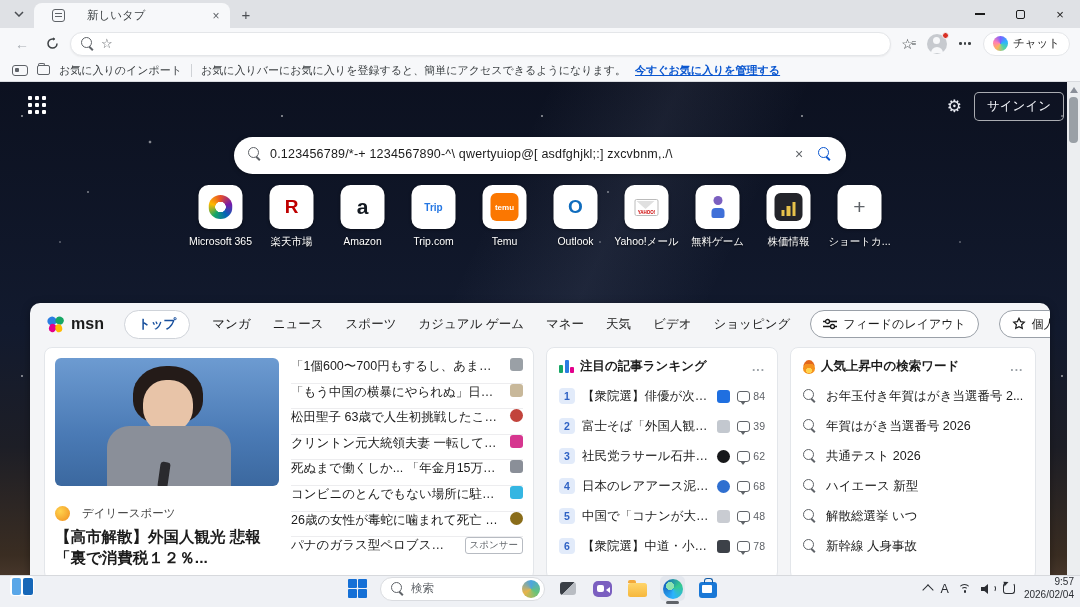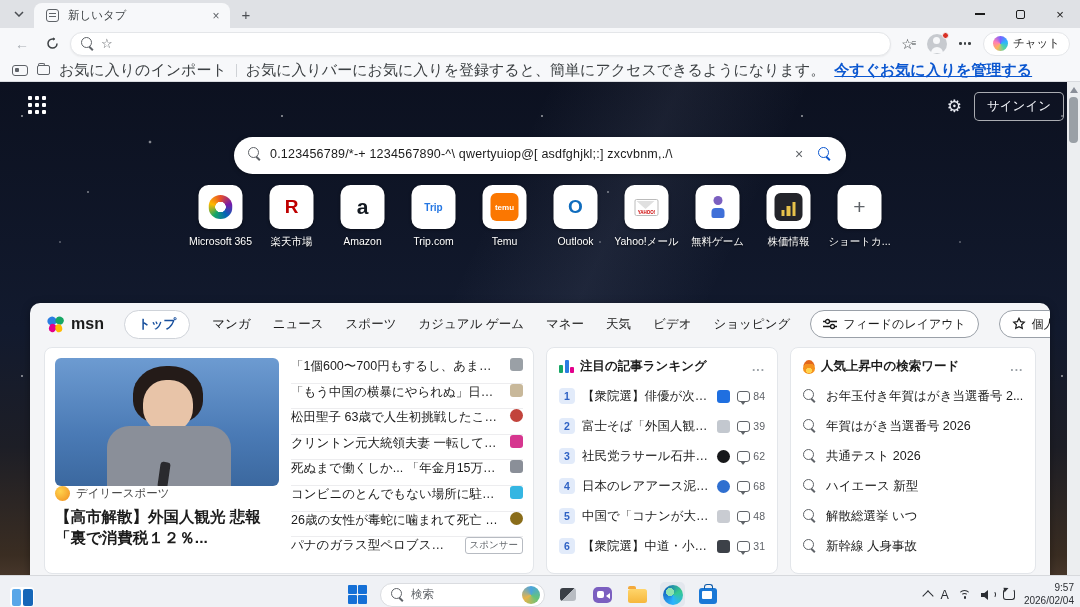--- a/index.html
+++ b/index.html
@@ -2,21 +2,21 @@
 <html><head>
 <meta charset="utf-8">
 <style>
 *{box-sizing:border-box;margin:0;padding:0}
 html,body{width:1080px;height:607px;overflow:hidden;font-family:"Liberation Sans","DejaVu Sans",sans-serif;background:#e8eaed}
 .ellip{white-space:nowrap;overflow:hidden;text-overflow:ellipsis}
 
 
 .chrome{height:28px;background:#dfe1e5;display:flex;align-items:flex-end;position:relative}
 .tabmgr{width:26px;height:22px;margin:0 2px 3px 6px;border-radius:6px;display:flex;align-items:center;justify-content:center;color:#4a4d52}
-.tab{width:196px;height:25px;background:#f7f8fa;border-radius:8px 8px 0 0;display:flex;align-items:center;gap:9px;padding:0 6px 0 12px;font-size:11.5px;color:#3c4043}
+.tab{width:196px;height:25px;background:#f7f8fa;border-radius:8px 8px 0 0;display:flex;align-items:center;gap:22px;padding:0 6px 0 18px;font-size:11.5px;color:#3c4043}
 .tab .title{flex:1}
 .tabfav{width:13px;height:13px;border:1.4px solid #5f6368;border-radius:3px;position:relative;flex:none}
 .tabfav:before{content:"";position:absolute;left:1.5px;top:2.5px;width:7px;height:1.4px;background:#5f6368;box-shadow:0 3px 0 #5f6368}
 .tabx{width:16px;height:16px;border-radius:4px;display:flex;align-items:center;justify-content:center;font-size:12px;color:#5f6368}
 .newtab{width:24px;height:22px;margin:0 0 3px 4px;display:flex;align-items:center;justify-content:center;font-size:15px;color:#4a4d52}
 .wincontrols{position:absolute;right:0;top:0;height:28px;display:flex}
 .wbtn{width:40px;height:28px;display:flex;align-items:center;justify-content:center;color:#1b1b1b}
 .ic-min{width:10px;height:1.4px;background:#1b1b1b}
 .ic-max{width:9px;height:9px;border:1.2px solid #1b1b1b;border-radius:2px}
 .ic-close{font-size:13px}
@@ -29,21 +29,21 @@
 .addr .star{font-size:13px;color:#5f6368}
 .avatar{width:20px;height:20px;border-radius:50%;background:#c7cacf;position:relative;display:flex;align-items:flex-end;justify-content:center;overflow:visible}
 .avatar .head{width:7px;height:7px;border-radius:50%;background:#f7f8fa;position:absolute;top:3.5px}
 .avatar .body{width:12px;height:6px;border-radius:6px 6px 0 0;background:#f7f8fa;margin-bottom:1px}
 .avatar .dot{position:absolute;right:-2px;top:-2px;width:7px;height:7px;border-radius:50%;background:#d93025;border:1.4px solid #f7f8fa}
 .chatbtn{height:24px;border-radius:12px;background:#fff;border:1px solid #e4e6e9;display:flex;align-items:center;gap:5px;padding:0 9px;font-size:11.5px;color:#1b1b1b}
 .copilot{width:15px;height:15px;border-radius:50%;background:conic-gradient(#7b61ff,#2bb3ff,#54d6a0,#ffb45e,#ff7eb9,#7b61ff)}
 .dots3{display:flex;gap:2px}
 .dots3 i{width:2.6px;height:2.6px;border-radius:50%;background:#3c4043}
 
-.favbar{height:23px;background:#f7f8fa;border-bottom:1px solid #d9dbdf;display:flex;align-items:center;gap:9px;padding:0 12px;font-size:15px;color:#3c4043}
+.favbar{height:23px;background:#f7f8fa;border-bottom:1px solid #d9dbdf;display:flex;align-items:center;gap:9px;padding:0 12px;font-size:11px;color:#3c4043}
 .sideic{width:16px;height:11px;border:1.3px solid #5f6368;border-radius:3px;position:relative}
 .sideic:before{content:"";position:absolute;left:2px;top:2px;width:4px;height:4.5px;background:#5f6368;border-radius:1px}
 .foldic{width:13px;height:10px;border:1.3px solid #5f6368;border-radius:2px;position:relative}
 .foldic:before{content:"";position:absolute;top:-3px;left:0;width:5px;height:2px;border:1.3px solid #5f6368;border-bottom:none;border-radius:2px 2px 0 0}
 .favsep{width:1px;height:13px;background:#cfd2d6}
 .favlink{color:#0b57d0;text-decoration:underline;font-weight:bold}
 
 
 .page{position:relative;height:493px;overflow:hidden;
 background:
@@ -98,21 +98,21 @@
 .cols{display:flex;gap:12px;padding:2px 14px 0}
 .card{background:#fff;border:1px solid #e3e6ea;border-radius:8px}
 
 .col1{width:490px;display:flex;gap:12px;padding:10px}
 .story{width:224px}
 .photo{width:224px;height:128px;border-radius:6px;position:relative;overflow:hidden;background:linear-gradient(180deg,#6d9bd1 0%,#4a7ab5 60%,#3b689f 100%)}
 .photo .hair{position:absolute;left:78px;top:8px;width:70px;height:58px;border-radius:48% 48% 40% 40%;background:#241b18}
 .photo .face{position:absolute;left:88px;top:22px;width:50px;height:52px;border-radius:46%;background:#e8c4a8}
 .photo .suit{position:absolute;left:52px;top:68px;width:124px;height:60px;border-radius:22px 22px 0 0;background:#8a8f99}
 .photo .mic{position:absolute;left:104px;top:104px;width:10px;height:26px;background:#2a2a2e;border-radius:3px;transform:rotate(8deg)}
-.srcrow{display:flex;align-items:center;gap:6px;margin:0 0 6px;font-size:11.5px;color:#444}
+.srcrow{display:flex;align-items:center;gap:12px;margin:20px 0 6px;font-size:11.5px;color:#444}
 .srclogo{width:15px;height:15px;border-radius:50%;background:radial-gradient(circle at 35% 35%,#ffd34d,#f08c1e)}
 .headline{font-size:15.5px;font-weight:bold;line-height:1.35;color:#1b1b1b}
 .hlist{flex:1;min-width:0;display:flex;flex-direction:column}
 .hrow{display:flex;align-items:flex-start;gap:8px;height:25.6px;border-bottom:1px solid #ededef;font-size:12.5px;color:#1b1b1b}
 .hrow:last-child{border-bottom:none}
 .hrow .txt{flex:1;min-width:0}
 .sq{width:13px;height:13px;border-radius:3px;flex:none}
 .badge{border:1px solid #b7bbc2;border-radius:3px;color:#5f6368;font-size:9.5px;padding:1px 4px;white-space:nowrap}
 
 .col2{width:232px;padding:10px 12px}
@@ -128,21 +128,21 @@
 .cmt{display:flex;align-items:center;gap:3px;color:#5f6368;font-size:10.5px;flex:none}
 .bubble{width:13px;height:11px;border:1.4px solid #5f6368;border-radius:3px;position:relative}
 .bubble:after{content:"";position:absolute;left:2px;bottom:-4px;border-left:3px solid transparent;border-right:3px solid transparent;border-top:4px solid #5f6368}
 .trow{display:flex;align-items:center;gap:9px;height:30px;font-size:12.5px;color:#1b1b1b}
 
 .scrollbar{position:absolute;right:0;top:82px;width:13px;height:493px;background:#eceef0;z-index:5;display:flex;flex-direction:column;align-items:center}
 .sb-up{width:0;height:0;border-left:4px solid transparent;border-right:4px solid transparent;border-bottom:6px solid #8a8f98;margin:5px 0 4px}
 .sb-thumb{width:9px;height:46px;border-radius:4px;background:#9aa0a6}
 
 
-.taskbar{height:32px;background:#eff1f5;border-top:1px solid #d7d9dd;position:relative;display:flex;align-items:flex-end}
+.taskbar{height:32px;background:#eff1f5;border-top:1px solid #d7d9dd;position:relative;display:flex;align-items:flex-start}
 .widgeticon{margin-left:10px;width:24px;height:20px;border-radius:4px;overflow:hidden;display:flex;gap:1.5px;background:#fff;padding:1.5px}
 .widgeticon i{flex:1;border-radius:2px}
 .tcenter{position:absolute;left:50%;transform:translateX(-52%);display:flex;align-items:center;gap:10px}
 .startic{width:20px;height:20px;display:grid;grid-template-columns:9px 9px;grid-template-rows:9px 9px;gap:1.6px}
 .startic i{background:#1570d6;border-radius:1px}
 .tsearch{width:165px;height:24px;background:#fff;border:1px solid #dadce0;border-radius:13px;display:flex;align-items:center;gap:6px;padding:0 4px 0 10px;font-size:11.5px;color:#5f6368}
 .tsearch .lbl{flex:1}
 .tglobe{width:18px;height:18px;border-radius:50%;background:conic-gradient(#4aa4e0,#65c37a,#e8b44a,#4aa4e0)}
 .tico{width:25px;height:25px;border-radius:5px;display:flex;align-items:center;justify-content:center;position:relative}
 .tv1{width:16px;height:13px;background:linear-gradient(135deg,#3a3f46 50%,#b8bcc2 50%);border-radius:3px}
@@ -477,21 +477,21 @@
               <span class="bubble"></span>
               <span>48</span>
             </span>
           </div>
         <div class="rrow">
             <span class="rank">6</span>
             <span class="txt ellip">【衆院選】中道・小沢...</span>
             <span class="sq" style="background:#3c4148"></span>
             <span class="cmt">
               <span class="bubble"></span>
-              <span>31</span>
+              <span>78</span>
             </span>
           </div>
       </div>
 
       <div class="card col3">
         <div class="cardhead">
           <span class="flame"></span>
           <span>人気上昇中の検索ワード</span>
           <span class="more">...</span>
         </div>

